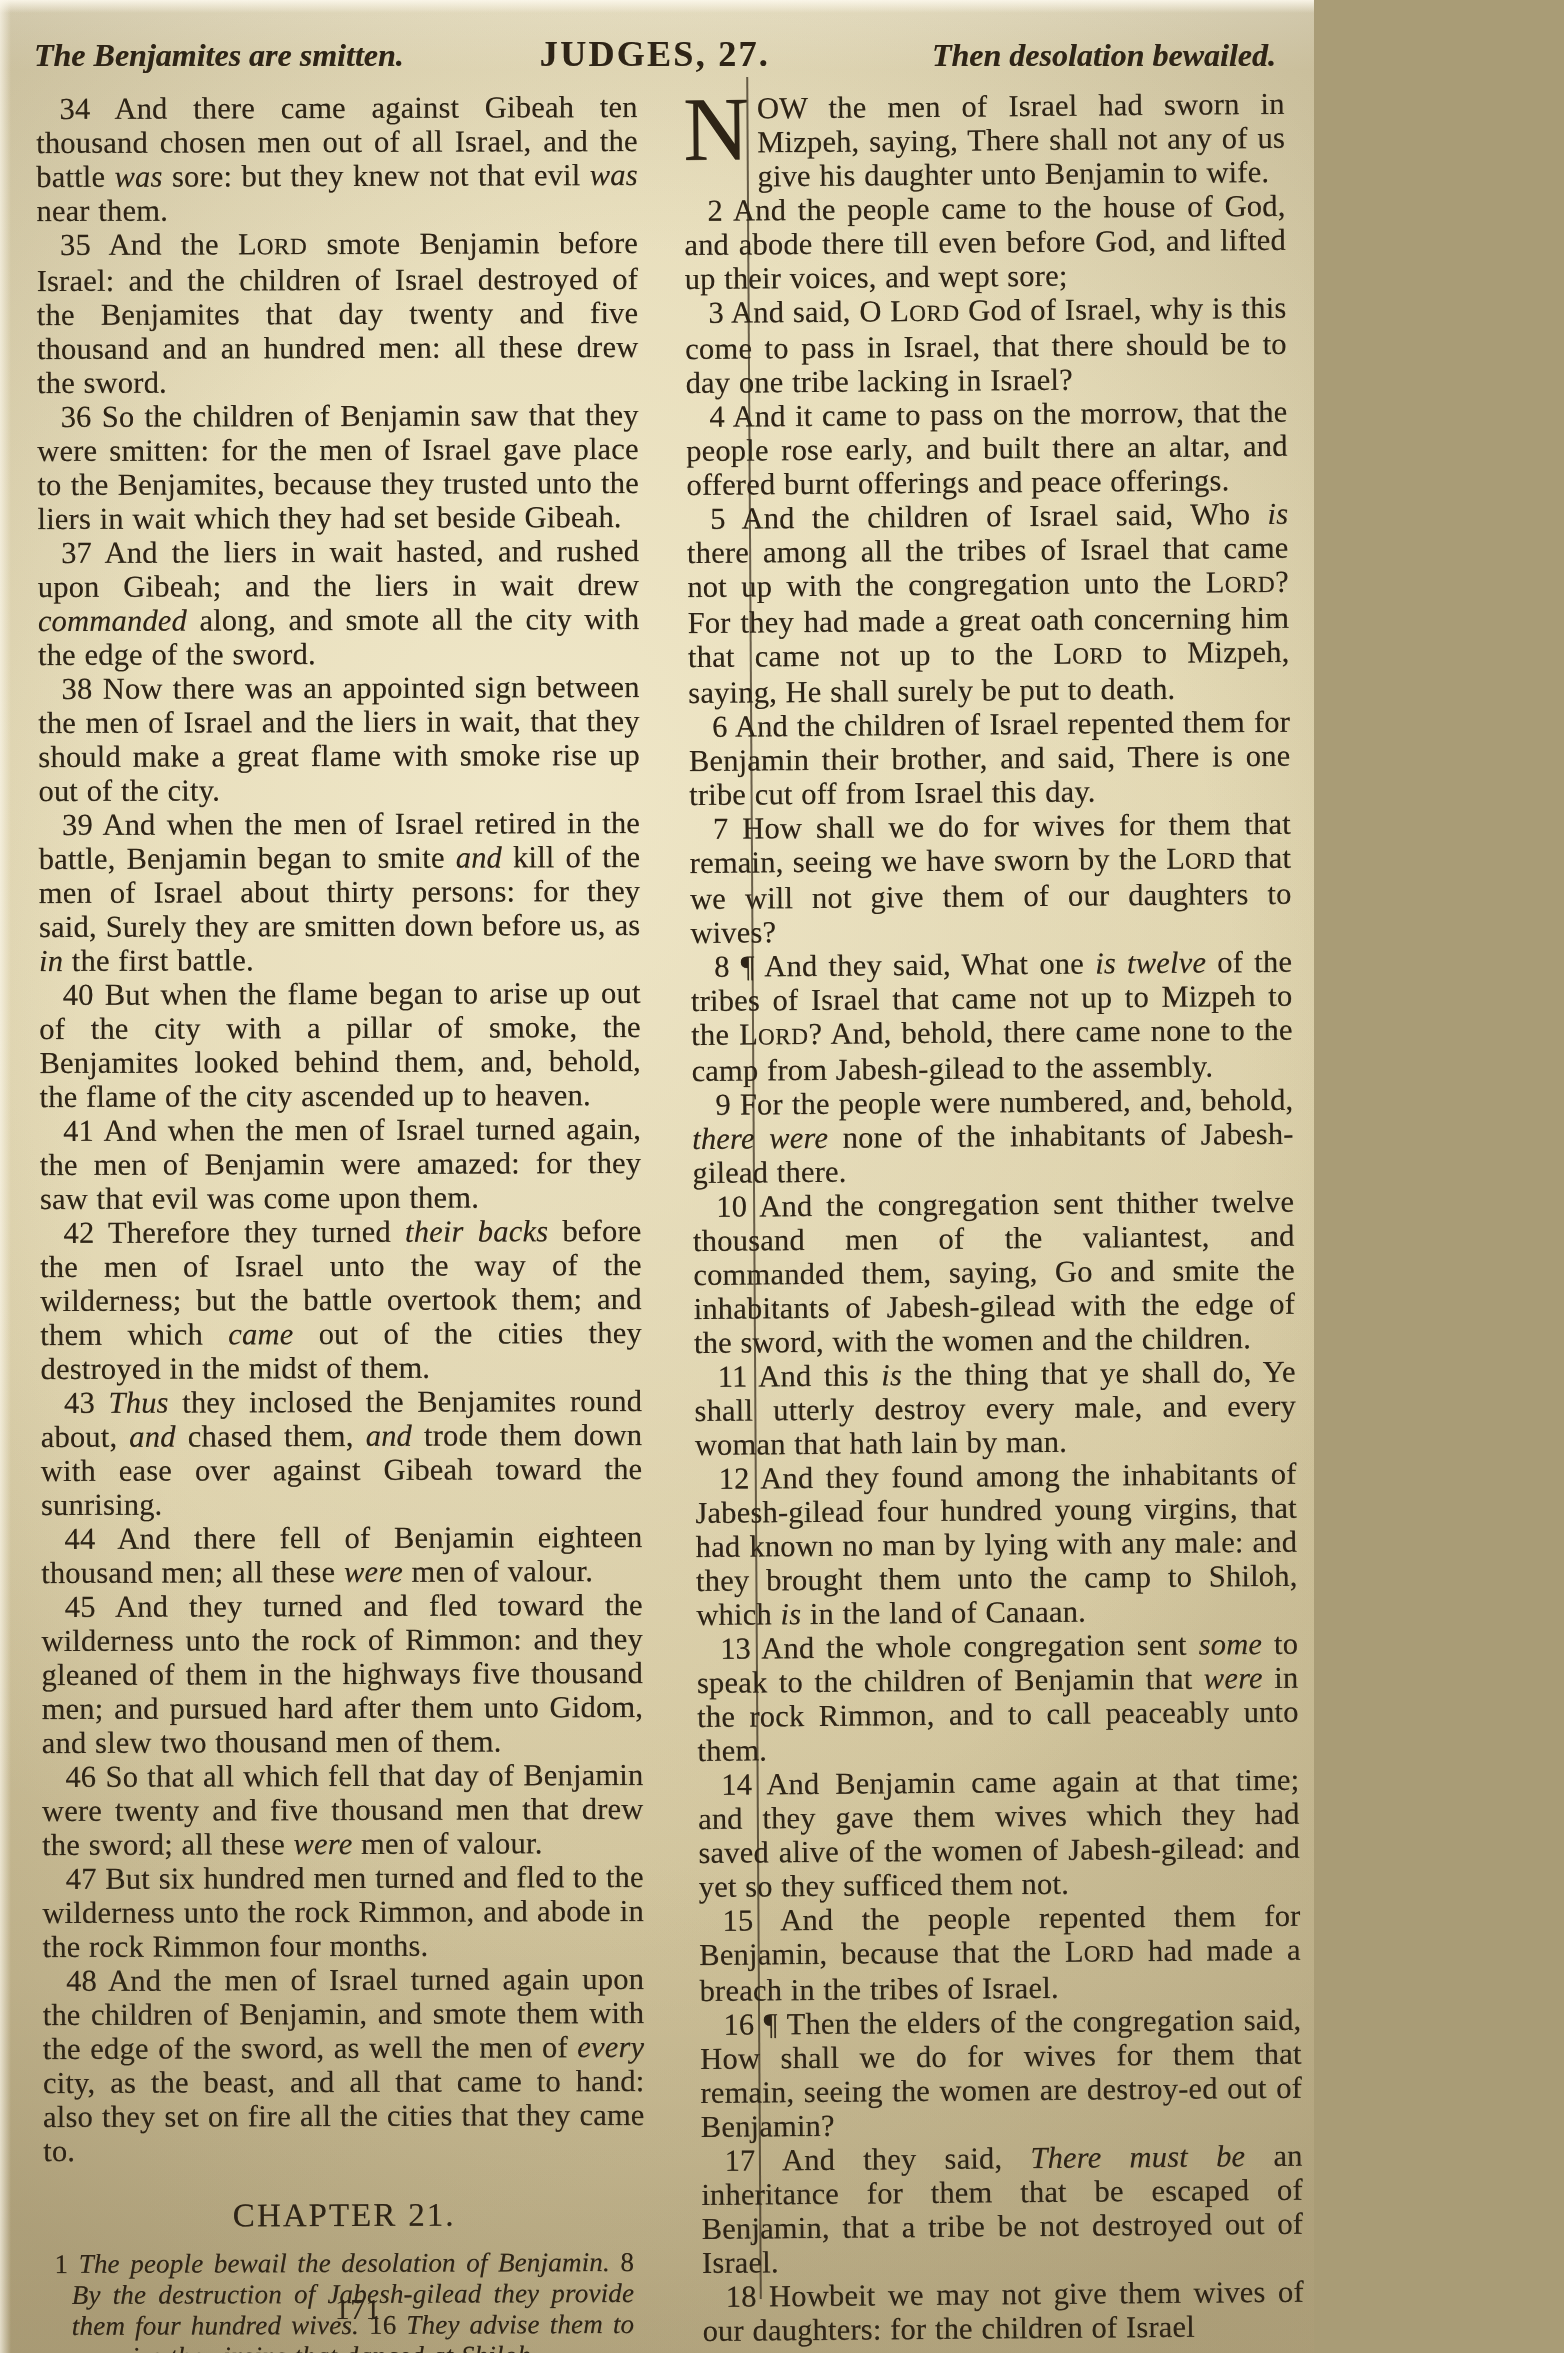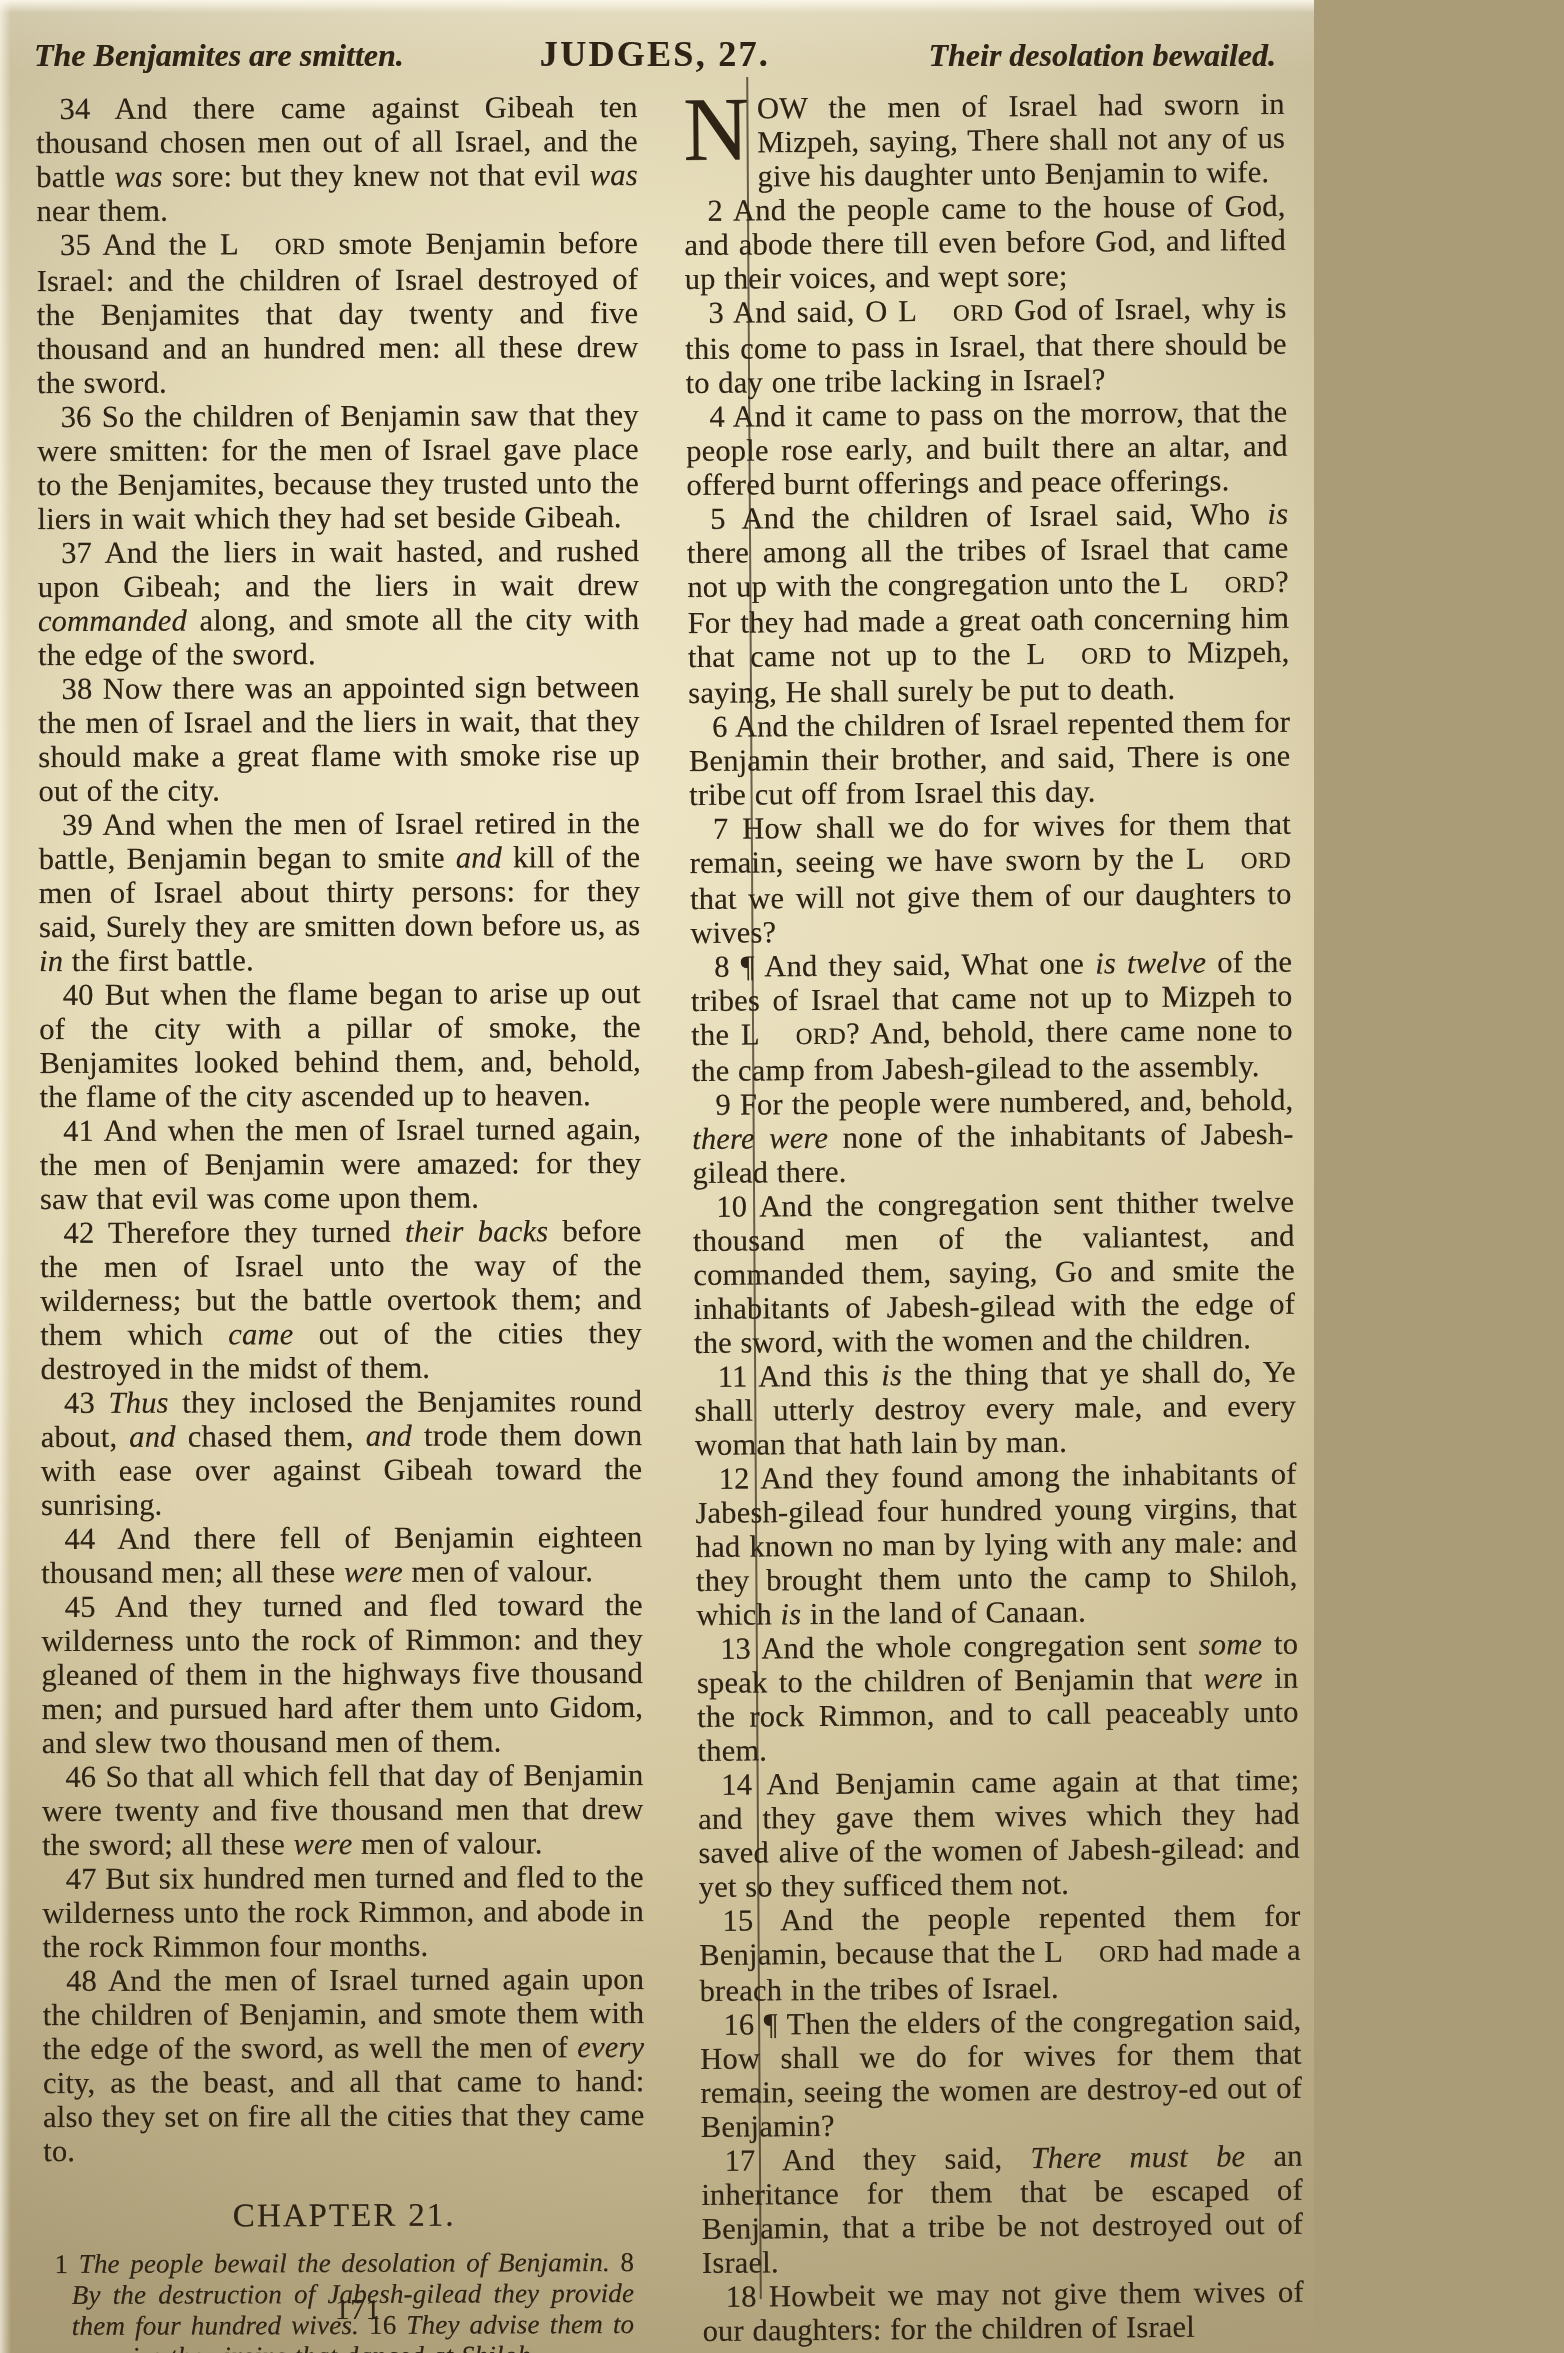--- a/index.html
+++ b/index.html
@@ -42,21 +42,21 @@
   .col {
     width:720px; font-size:30.5px; line-height:34px;
     text-align:justify; letter-spacing:0.2px; word-spacing:0.8px;
   }
   .col-left  { transform:rotate(-0.2deg);  transform-origin:top left; }
   .col-right { transform:rotate(-0.5deg); transform-origin:top left; }
 
   .verse { text-indent:23.5px; }
   .verse.no-indent { text-indent:0; }
   .verse em { font-style:italic; }
-  .sc { font-size:.76em; letter-spacing:0.5px;margin-left:36px; }
+  .sc { font-size:.76em; letter-spacing:0.5px; }
   .dropcap {
     float:left; font-size:91px; line-height:66px;
     padding:4.7px 7.8px 0 0; font-weight:400;
   }
   .chapter-heading {
     text-align:center; font-size:33px; font-weight:400; font-style:normal;
     letter-spacing:2px; margin:31px 0 15.6px;
   }
   .summary {
     font-style:italic; font-size:27px; line-height:31px;
@@ -68,21 +68,21 @@
   }
 </style>
 </head>
 <body>
 
 <div class="page">
 
   <div class="header">
     <div class="running-head header-left">The Benjamites are smitten.</div>
     <div class="running-head header-center">JUDGES, 27.</div>
-    <div class="running-head header-right">Their desolation bewailed.</div>
+    <div class="running-head header-right">Then desolation bewailed.</div>
   </div>
 
   <div class="columns">
     <div class="divider"></div>
 
     <div class="col col-left">
       <div>
           <p class="verse">34 And there came against Gibeah ten thousand chosen men out of all Israel, and the battle <em>was</em> sore: but they knew not that evil <em>was</em> near them.</p>
           <p class="verse">35 And the <span>L<span class="sc">ORD</span></span> smote Benjamin before Israel: and the children of Israel destroyed of the Benjamites that day twenty and five thousand and an hundred men: all these drew the sword.</p>
           <p class="verse">36 So the children of Benjamin saw that they were smitten: for the men of Israel gave place to the Benjamites, because they trusted unto the liers in wait which they had set beside Gibeah.</p>

